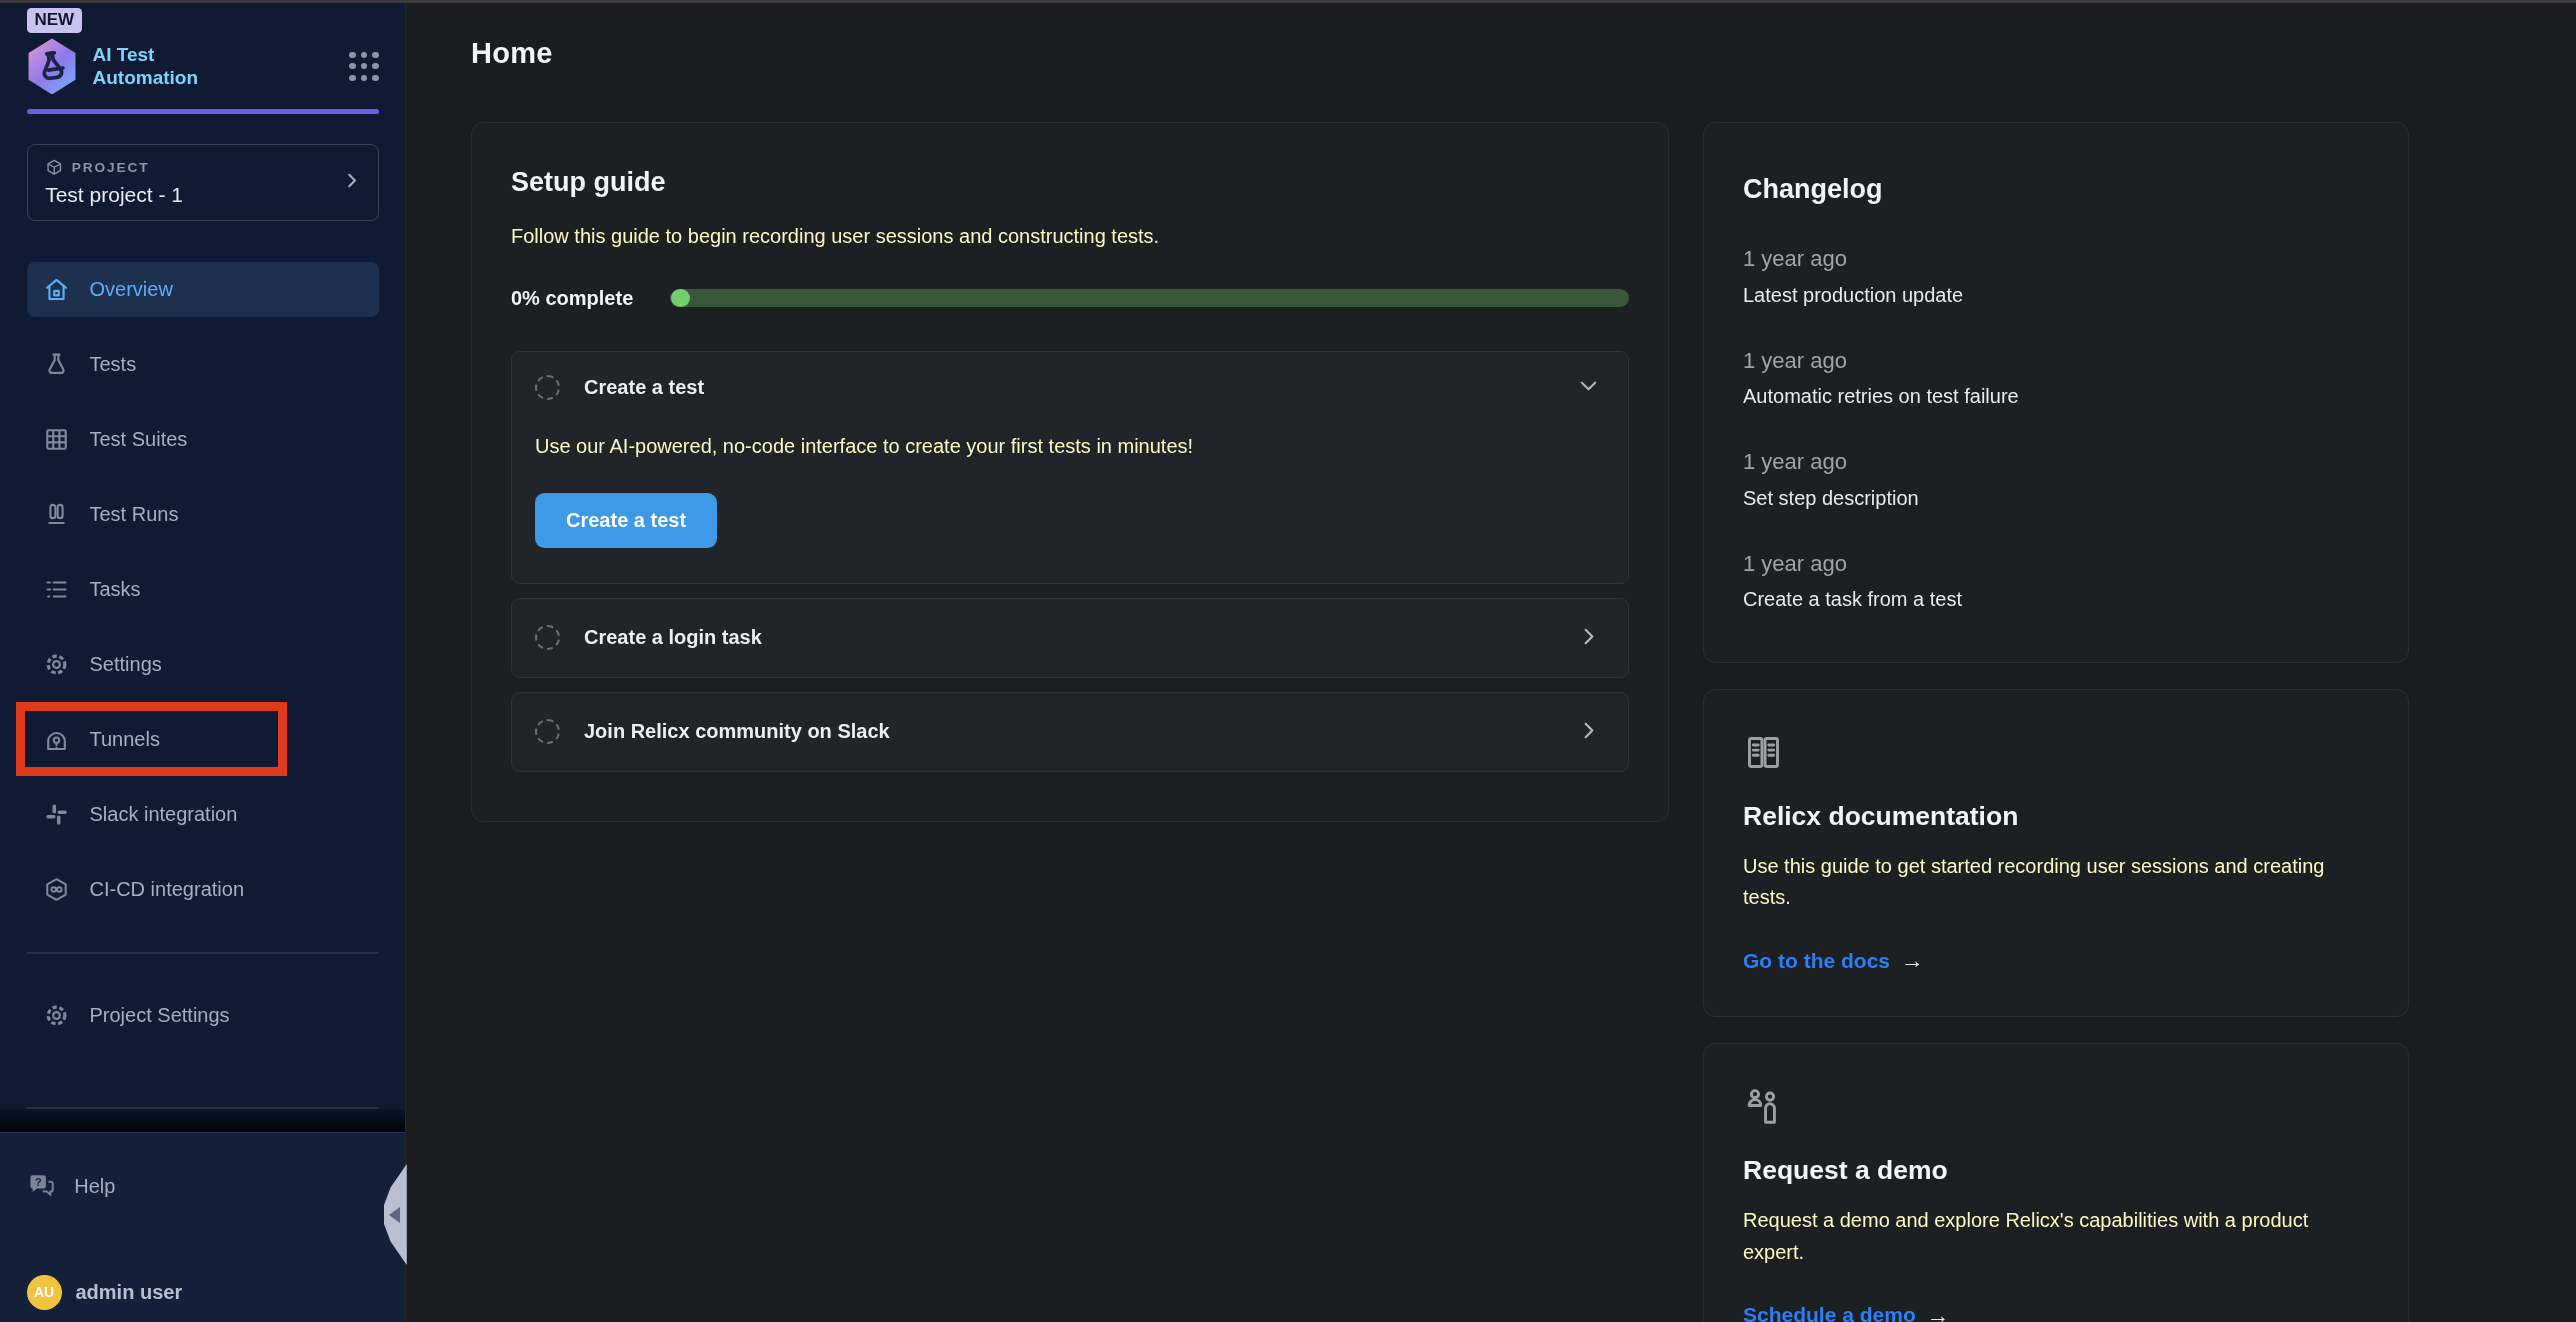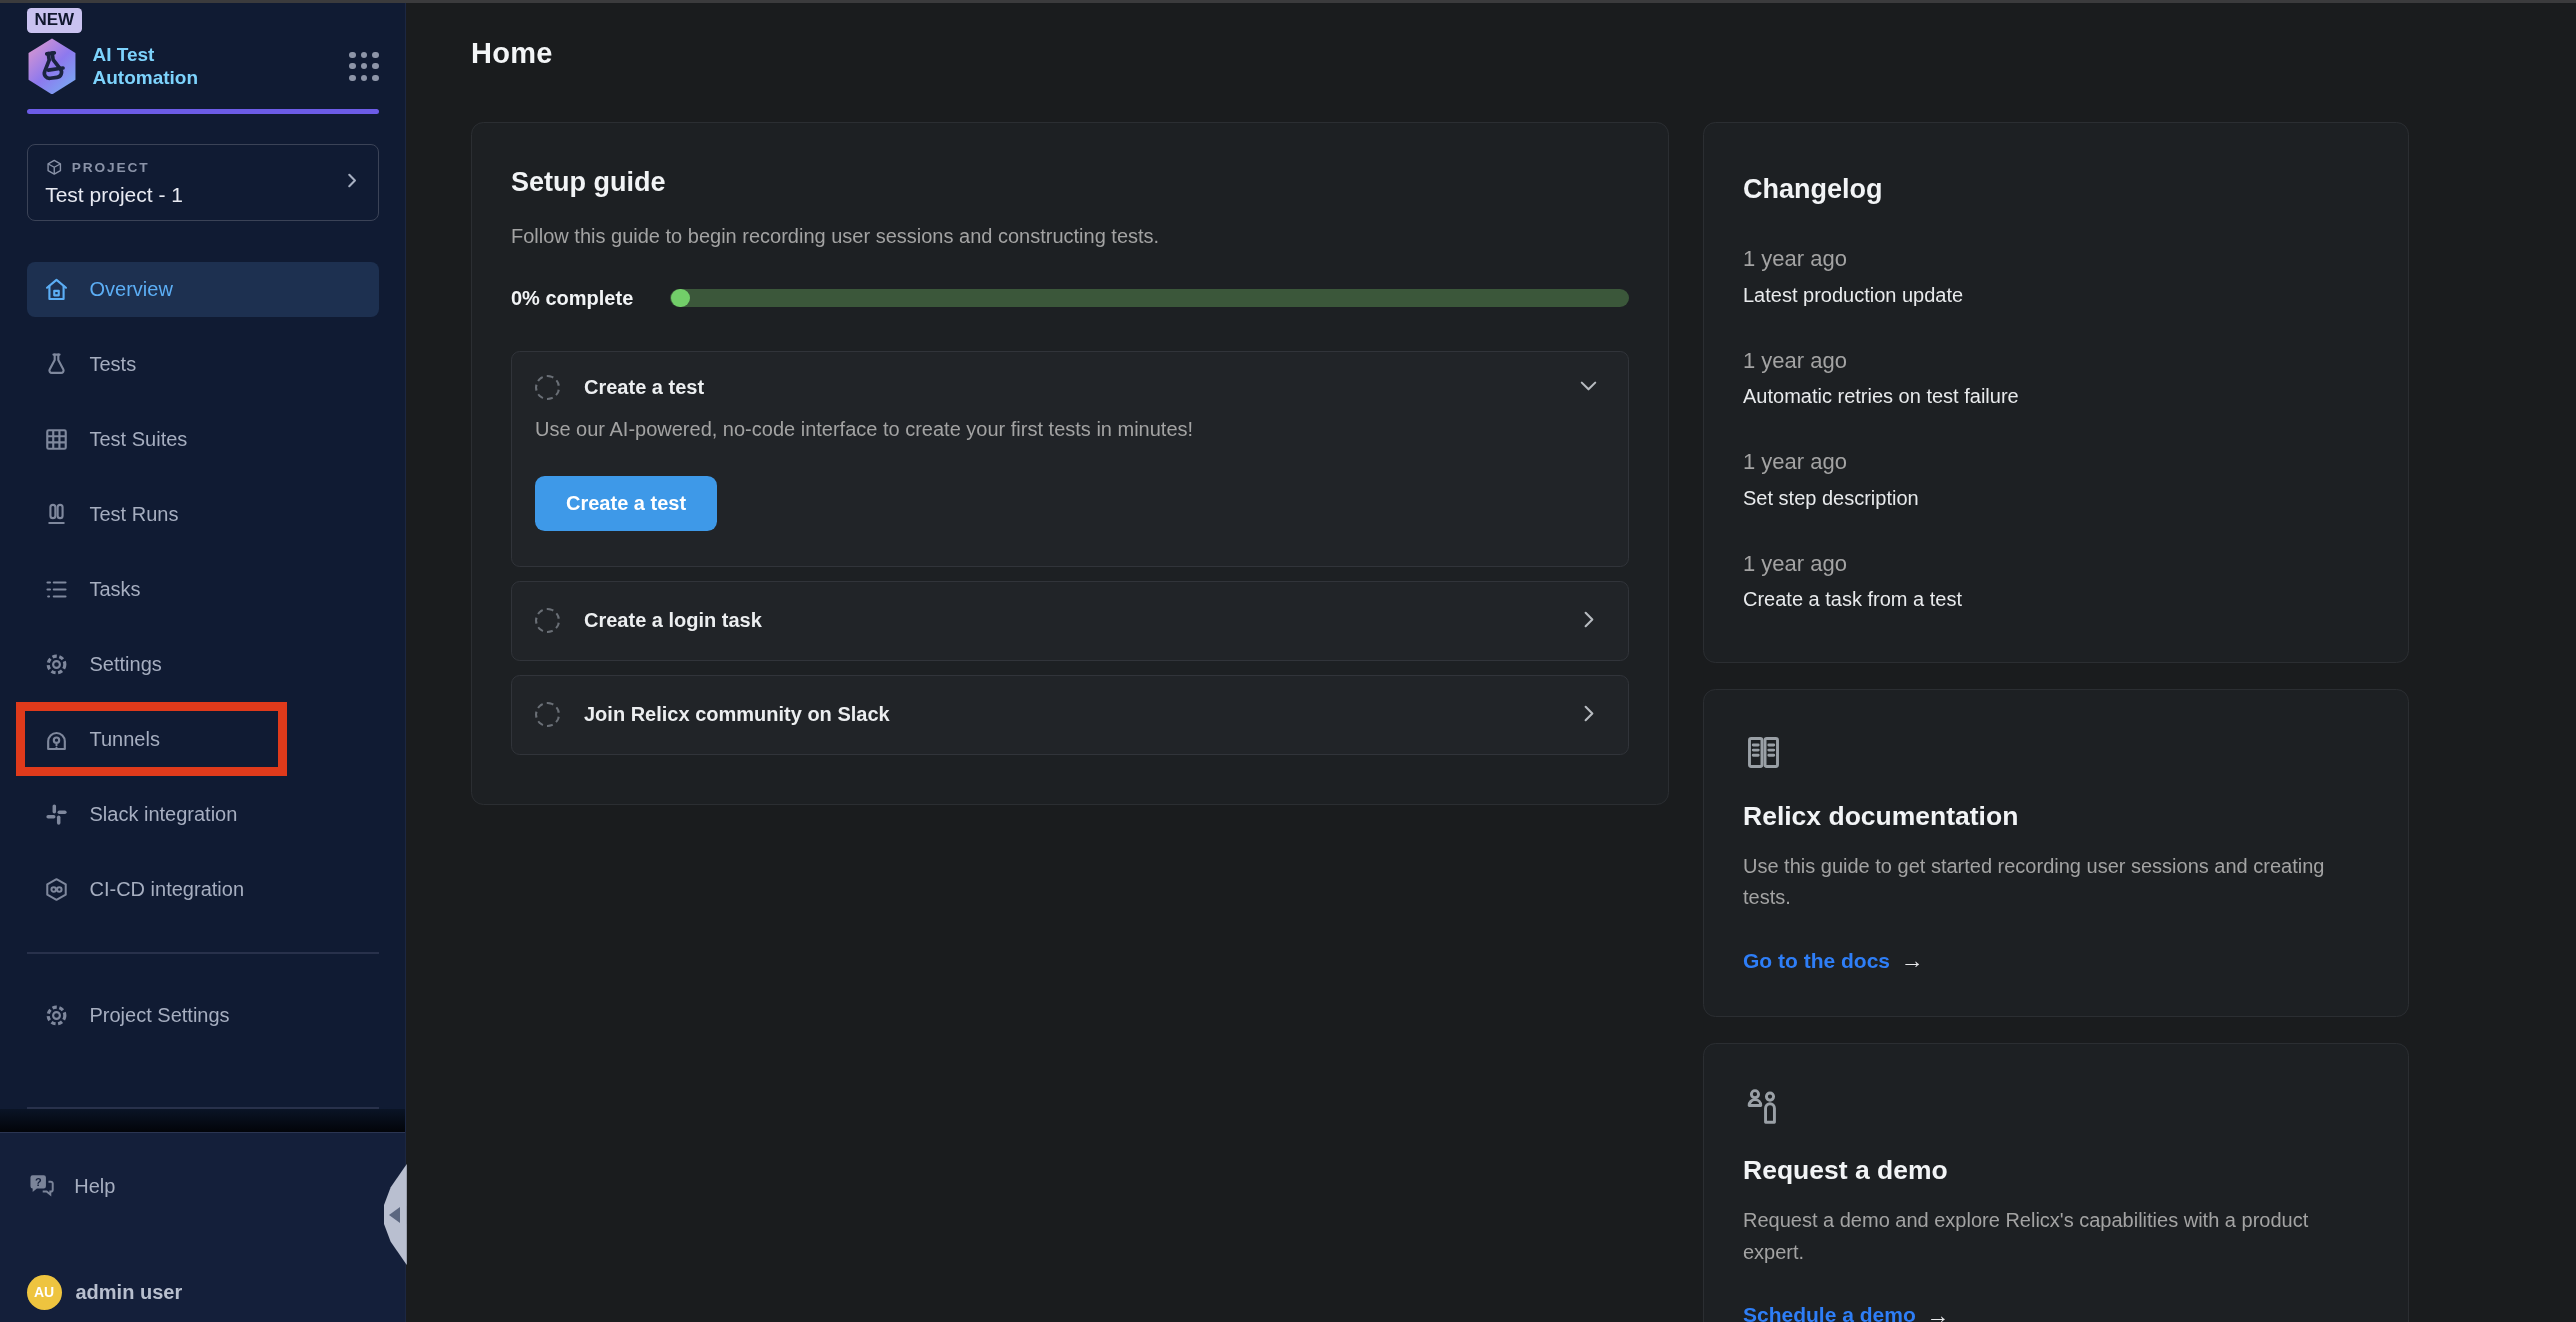--- a/index.html
+++ b/index.html
@@ -98,21 +98,21 @@
   
   .main { flex: 1; padding: 37px 66px 0 65px; position: relative; }
   .page-title { font-size: 29px; font-weight: bold; color: #f3f5f7; letter-spacing: 0.3px; }
   .content-row { margin-top: 52px; display: flex; gap: 34px; align-items: flex-start; }
 
   .card {
     background: var(--card_bg); border: 1.8px solid #2b2e32; border-radius: 12.4px;
   }
   .setup-card { width: 1198px; padding: 44px 39px 49px 39px; }
   .card-title { font-size: 27px; font-weight: bold; color: #f2f4f6; }
-  .muted { color: #a3a3a3; }
+  .muted { color: #fef9c3; }
   .setup-sub { margin-top: 26.5px; font-size: 20px; }
 
   .progress-row { margin-top: 39px; display: flex; align-items: center; }
   .progress-label { font-size: 20px; font-weight: bold; color: #f2f4f6; white-space: nowrap; }
   .progress-track {
     flex: 1; margin-left: 37px; height: 18.5px; border-radius: 9.7px;
     background: var(--progress_track); position: relative;
   }
   .progress-knob {
     position: absolute; left: 0.9px; top: 0; width: 18.5px; height: 18.5px;
@@ -125,21 +125,21 @@
     padding: 26.5px 23px; cursor: pointer;
   }
   .step.expanded { padding: 23px 23px 35px 23px; }
   .step-header { display: flex; align-items: center; position: relative; }
   .dashed-circle {
     width: 25px; height: 25px; border: 2.6px dashed #6a6f76; border-radius: 50%; flex: none;
   }
   .step-title { margin-left: 24px; font-size: 20px; font-weight: bold; color: #eceef0; }
   .step-chevron { position: absolute; right: 5.3px; color: #b7bbc0; }
   .step-chevron svg { width: 23px; height: 23px; }
-  .step-body { margin-top: 18px; font-size: 20px; }
+  .step-body { margin-top: 35px; font-size: 20px; }
   .btn-primary {
     margin-top: 35px; display: inline-block; background: var(--button_blue); color: #ffffff;
     font-size: 20px; font-weight: bold; padding: 16px 31px; border: none;
     border-radius: 9.7px; cursor: pointer; font-family: inherit;
   }
 
   
   .right-col { width: 706px; display: flex; flex-direction: column; gap: 25.6px; }
   .changelog-card { padding: 51px 39px 51px 39px; }
   .cl-entry { margin-top: 41px; }

